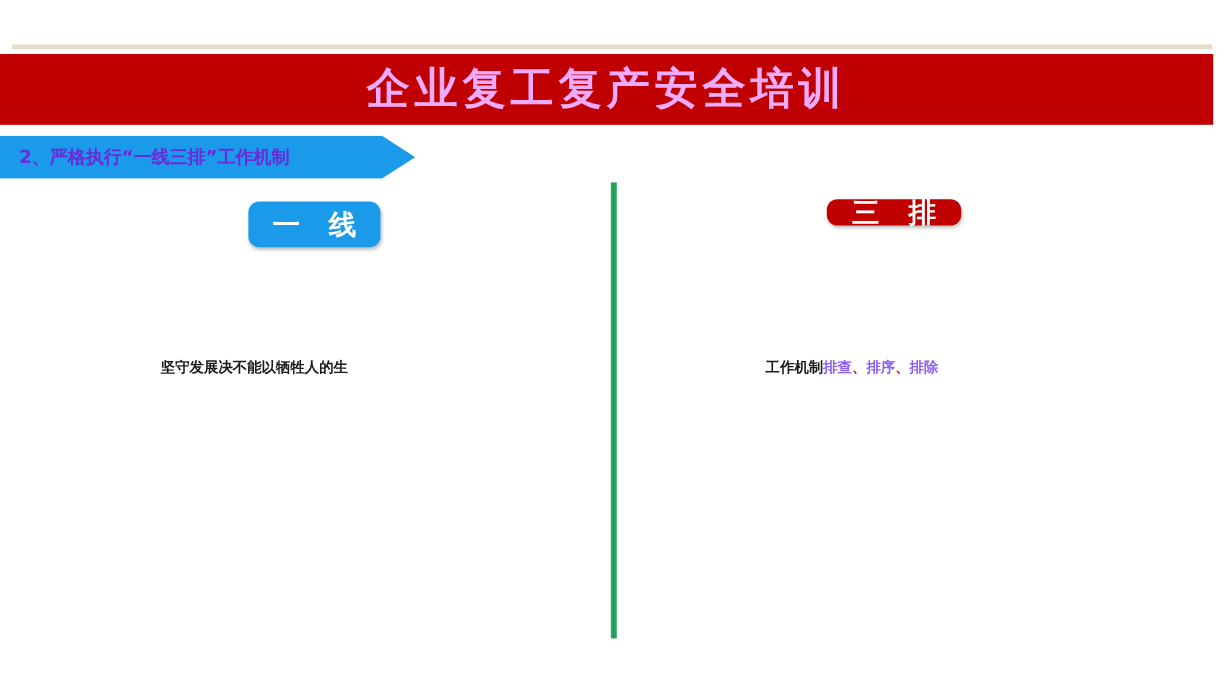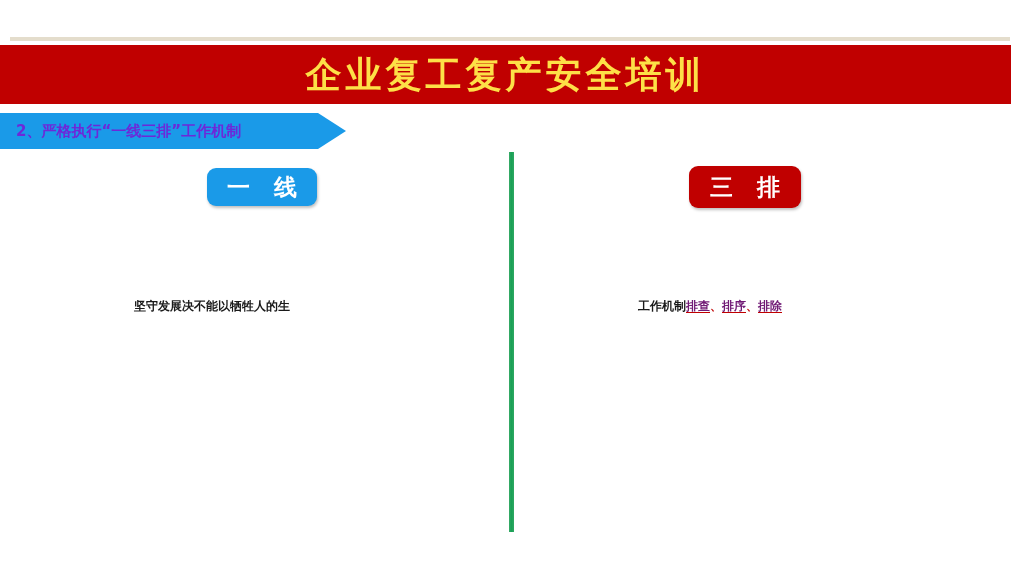--- a/index.html
+++ b/index.html
@@ -39,21 +39,21 @@
   }
   .title-text {
     position: absolute;
     left: 0;
     top: 0;
     width: 1011px;
     height: 59px;
     display: flex;
     align-items: center;
     justify-content: center;
-    color: #fde047;
+    color: #f0abfc;
     font-size: 36px;
     font-weight: bold;
     letter-spacing: 4px;
     line-height: 1;
     white-space: nowrap;
   }
 
   
   .section-banner {
     position: absolute;
@@ -102,21 +102,21 @@
     left: 207px;
     top: 168px;
     width: 110px;
     height: 38px;
     background: #1a9ae8;
   }
   .pill-right {
     left: 689px;
     top: 166px;
     width: 112px;
-    height: 42px;
+    height: 22px;
     background: #c00000;
   }
 
   
   .divider {
     position: absolute;
     left: 509px;
     top: 152px;
     width: 5px;
     height: 380px;
@@ -134,22 +134,21 @@
   }
   .body-left {
     left: 134px;
     top: 283px;
   }
   .body-right {
     left: 638px;
     top: 283px;
   }
   .accent-red {
-    color: #701a75;
-    text-decoration: underline;
+    color: #8b5cf6;
     text-decoration-color: #c00000;
     text-underline-offset: 2px;
   }
 </style>
 </head>
 <body>
 
 <div class="slide">
 
   <div class="header-rule"></div>

